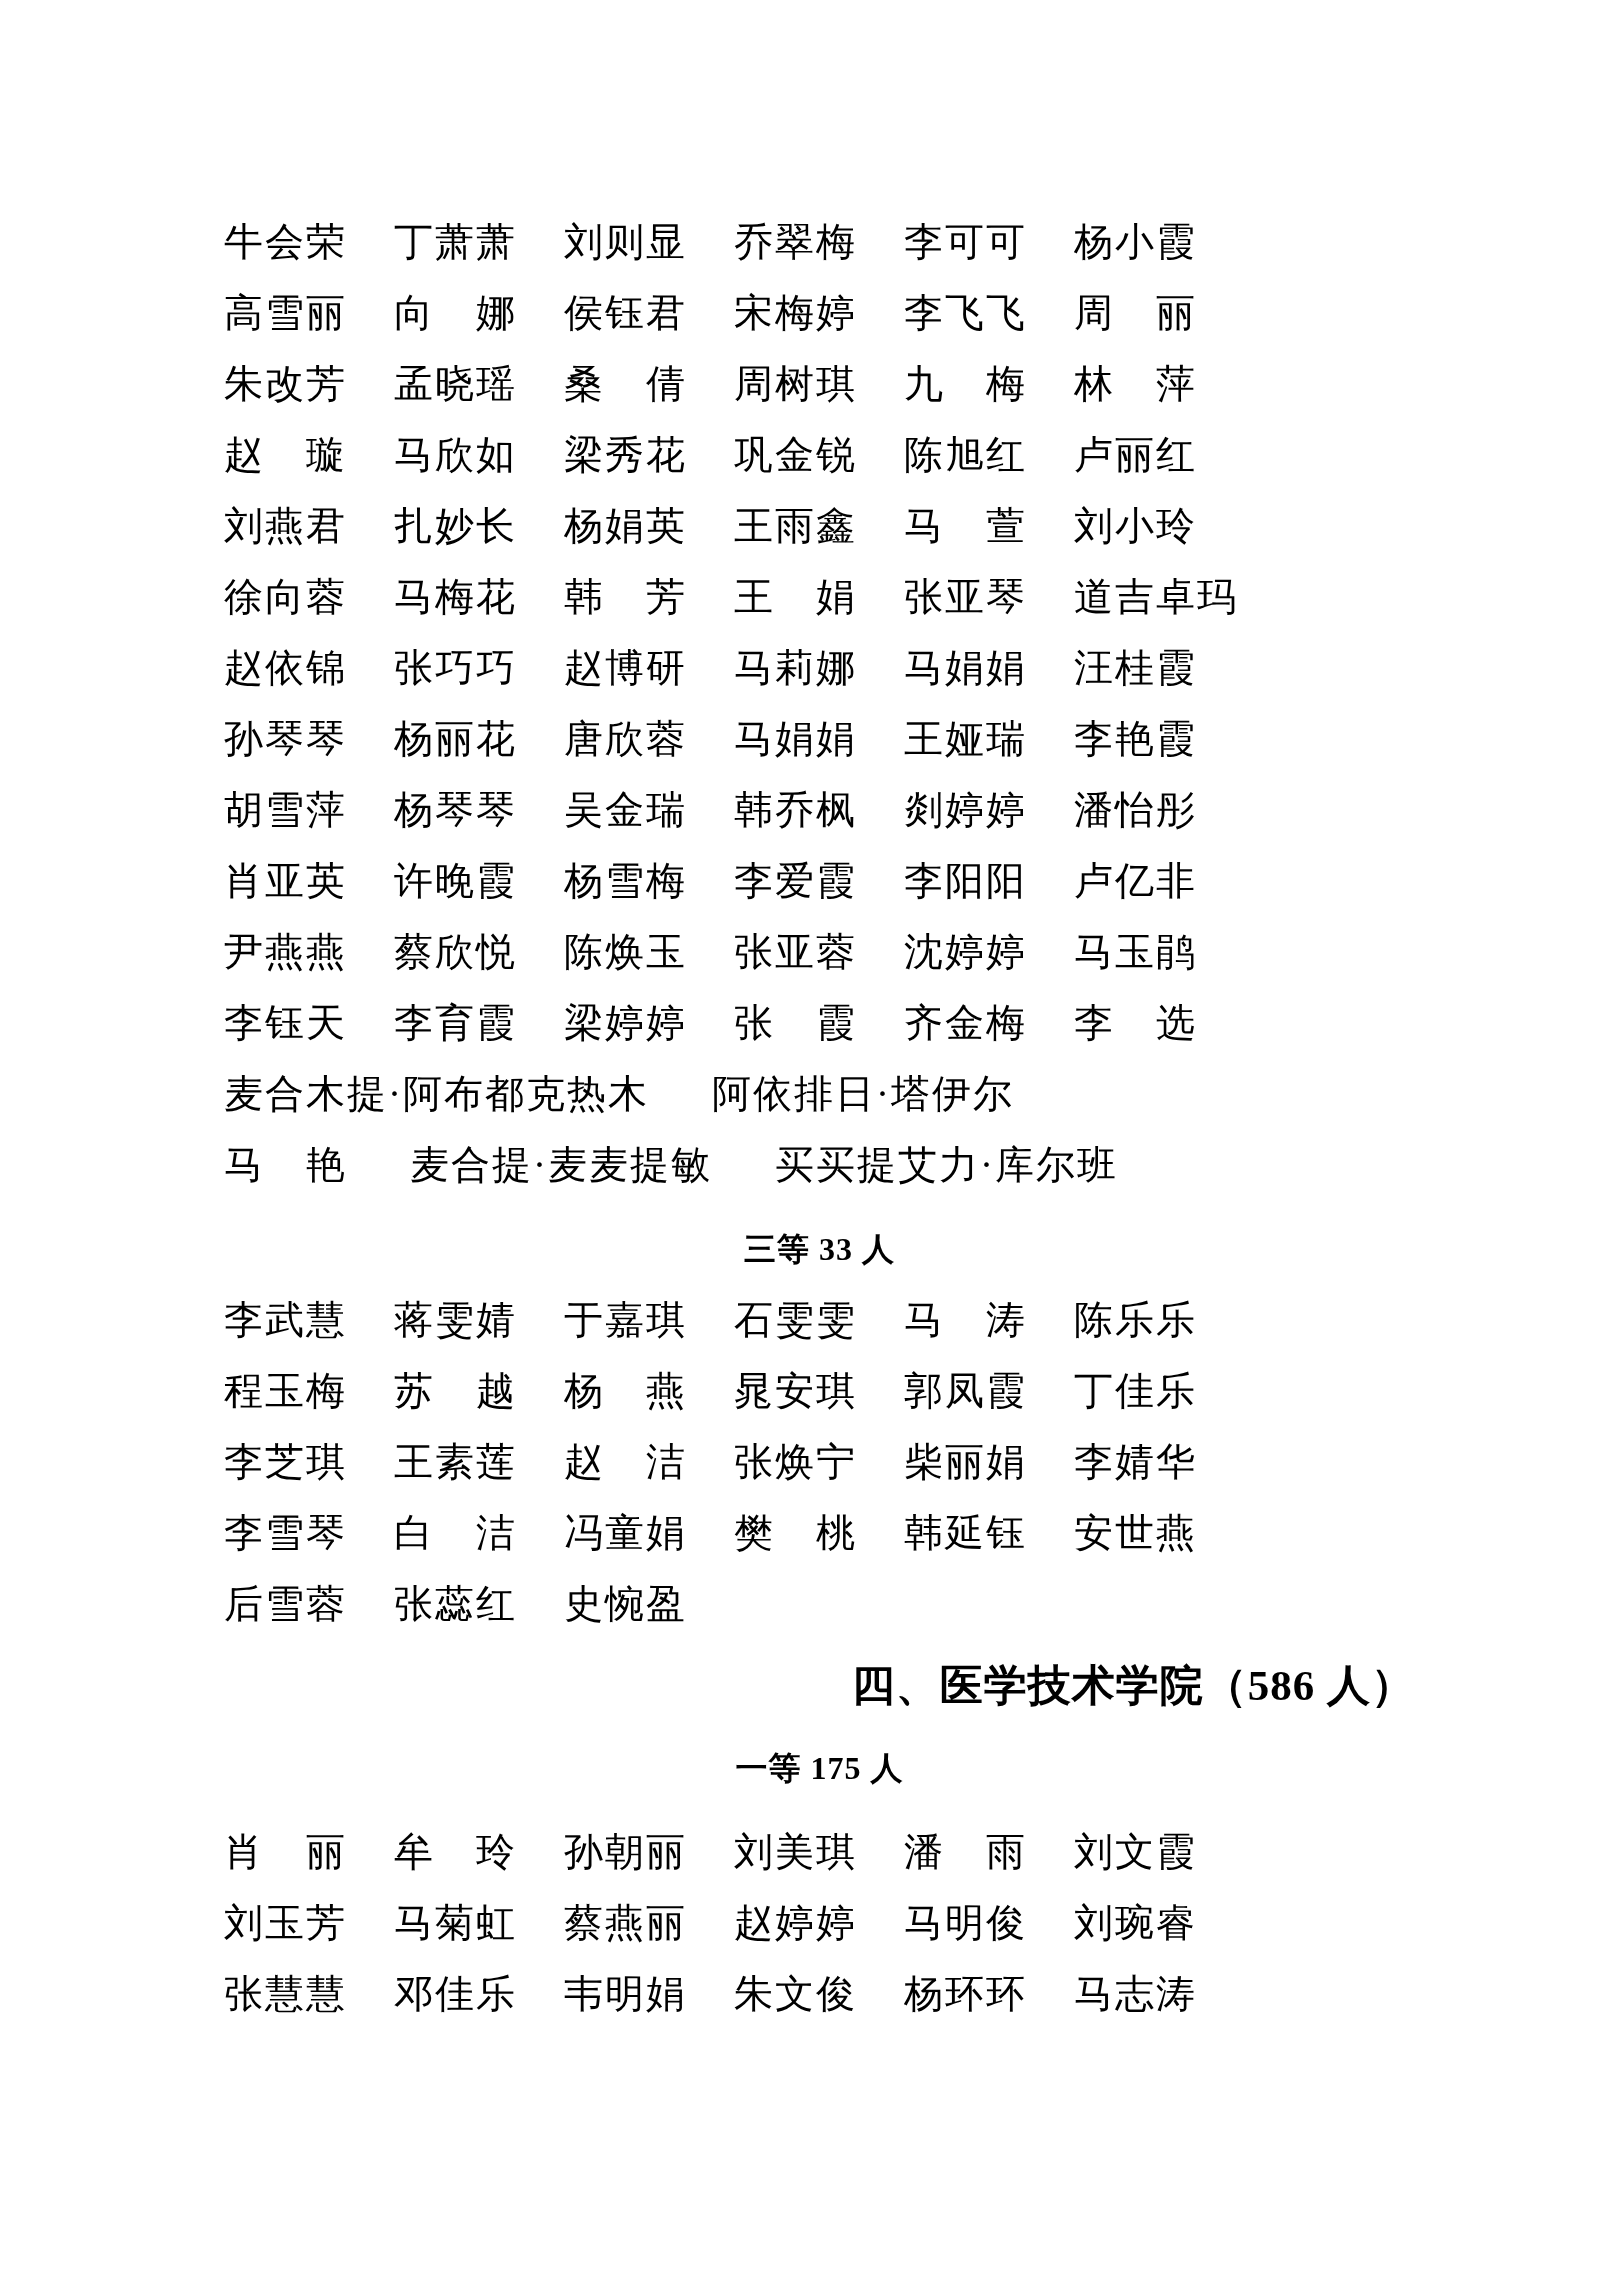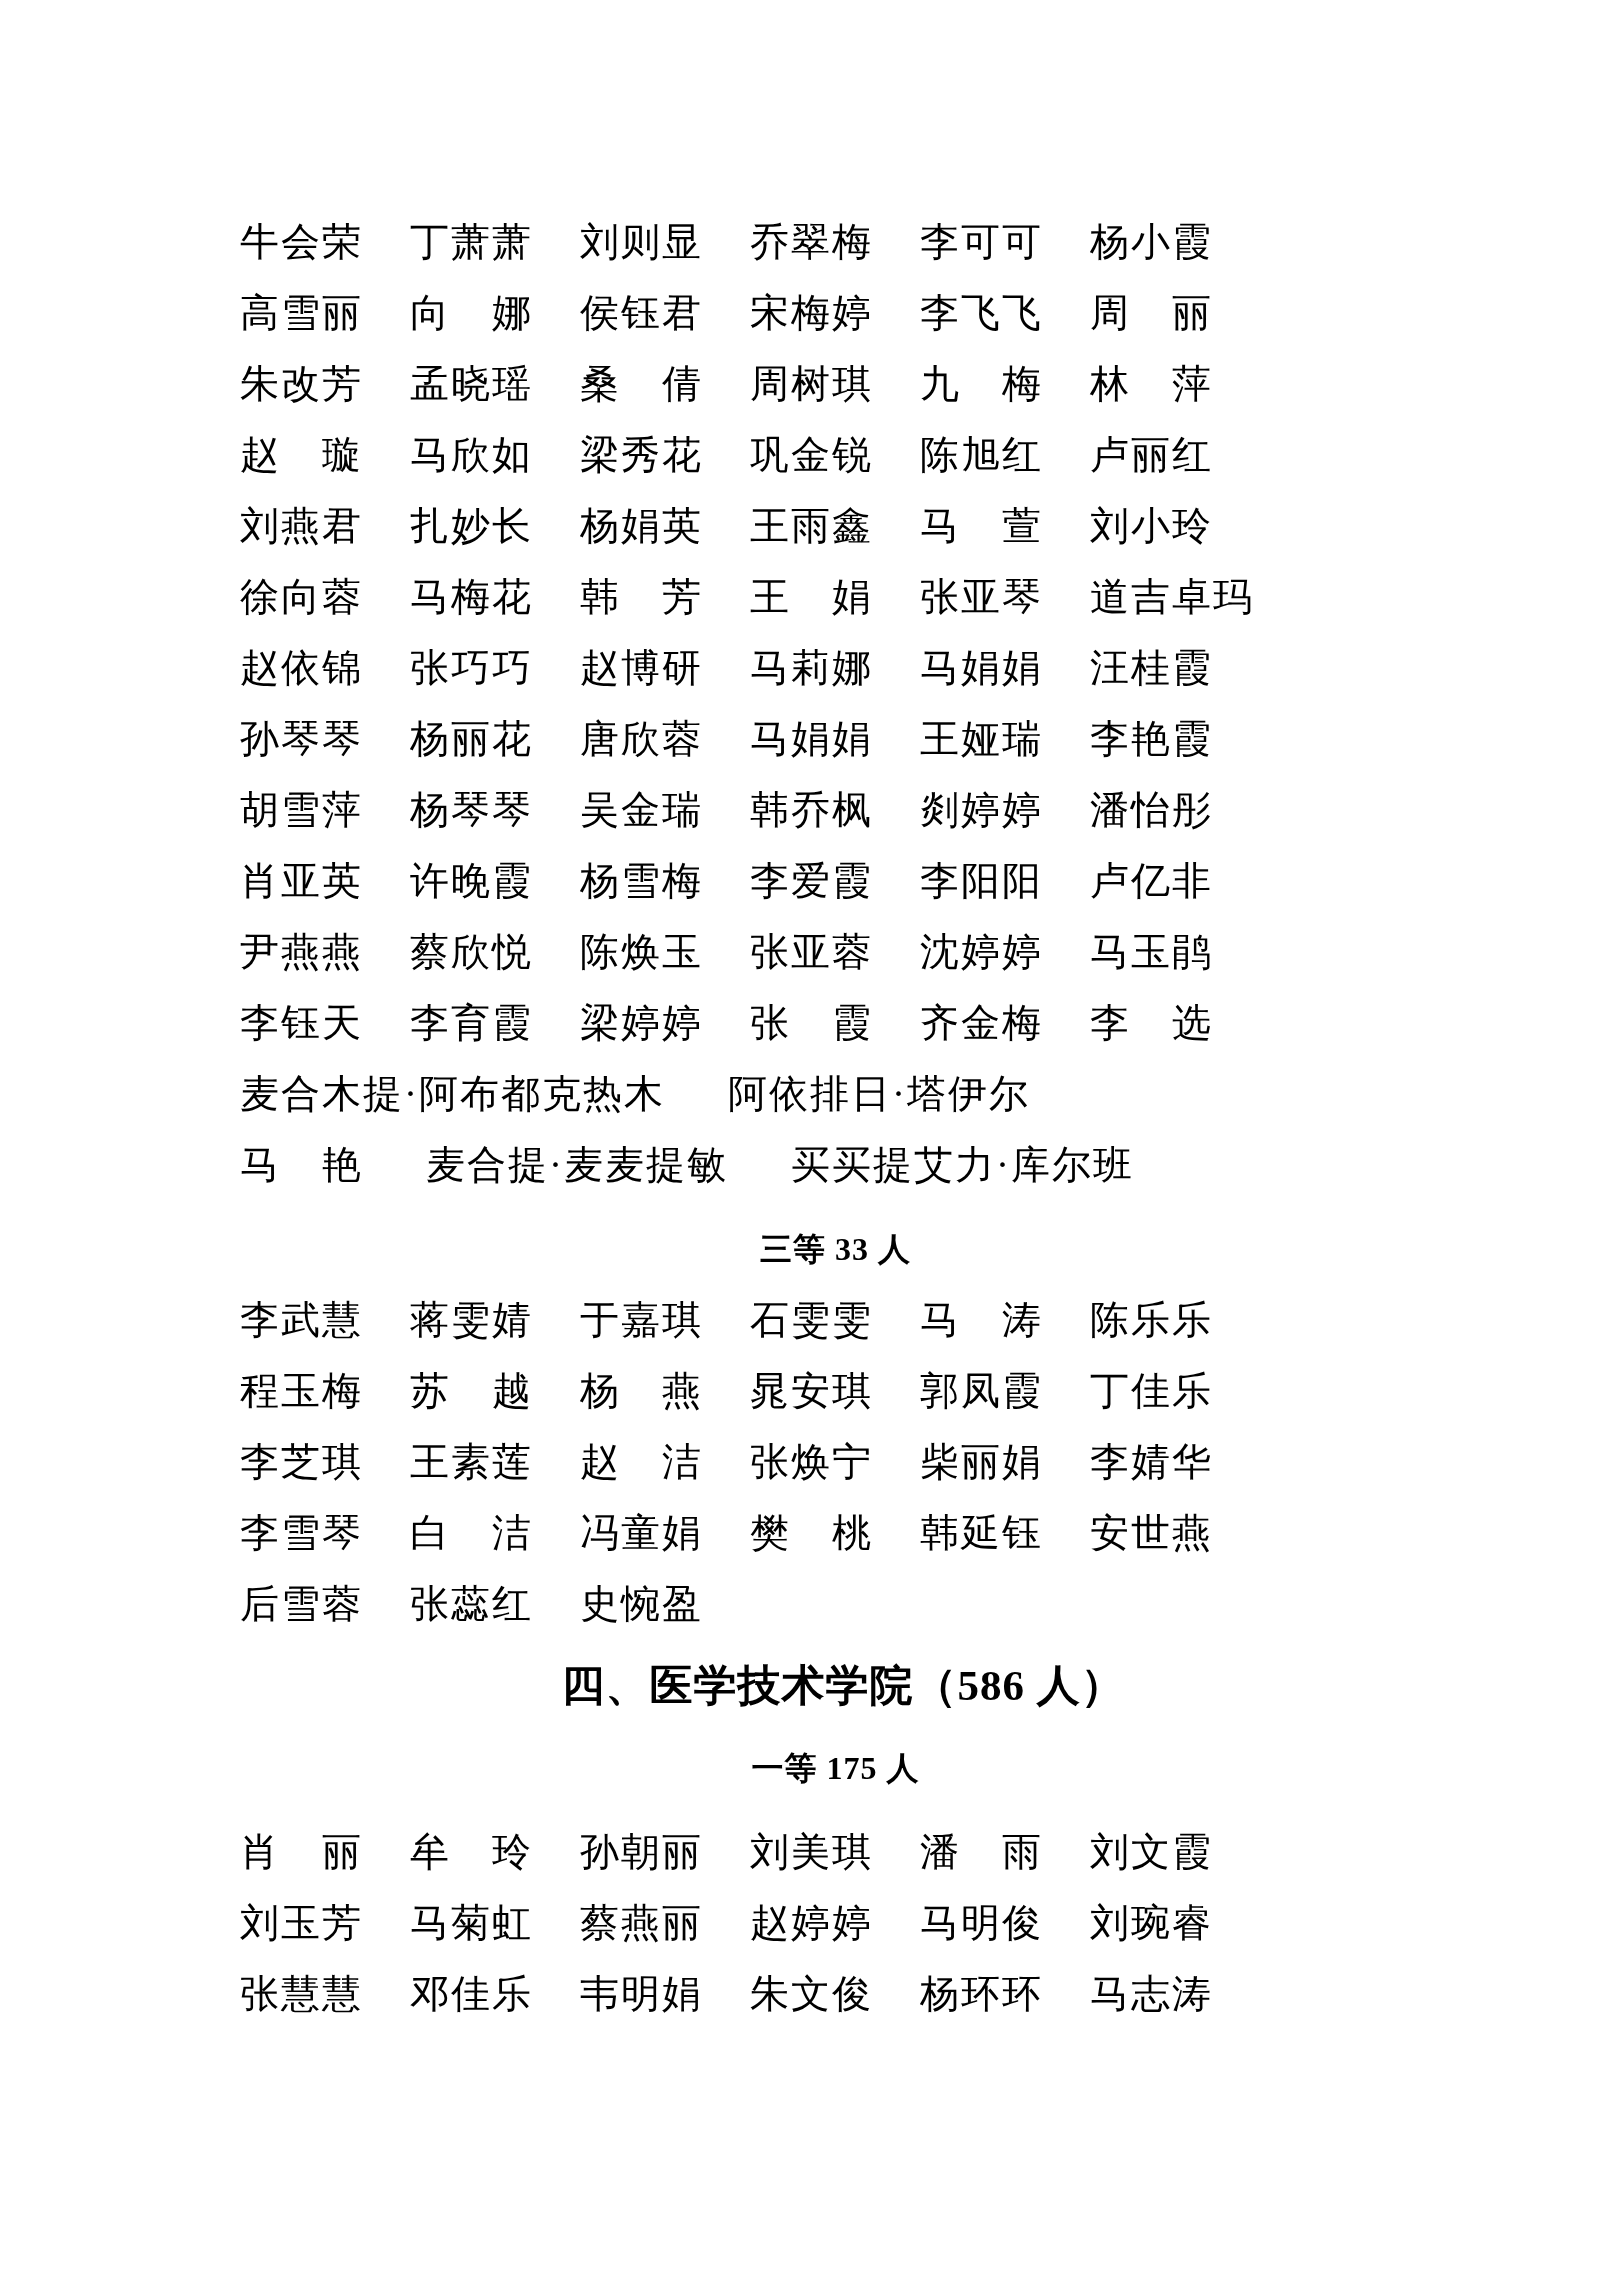--- a/index.html
+++ b/index.html
@@ -11,21 +11,21 @@
     position: relative;
     width: 1621px;
     height: 2293px;
     background: #ffffff;
     color: #000000;
     font-family: "Liberation Serif", "DejaVu Serif", serif;
     overflow: hidden;
   }
   .content {
     position: absolute;
-    left: 240px;
+    left: 224px;
     top: 206px;
     width: 1191px;
   }
   .names-row {
     display: flex;
     align-items: center;
     height: 71px;
     gap: 47px;
     font-size: 39px;
     letter-spacing: 2px;
@@ -43,21 +43,21 @@
     font-size: 32px;
     height: 71px;
     line-height: 71px;
     letter-spacing: 1px;
     white-space: pre;
   }
   .heading.center {
     text-align: center;
   }
   .heading.left {
-    text-align: center;
+    text-align: right;
     font-size: 43px;
     height: 78px;
     line-height: 78px;
     margin-left: 15px;
   }
   
   .sec-2 { margin-top: 13.7px; }
   .sec-4 { margin-top: 7.8px; }
   .sec-5 { margin-top: 7.8px; }
   .sec-6 { margin-top: 11.8px; }

